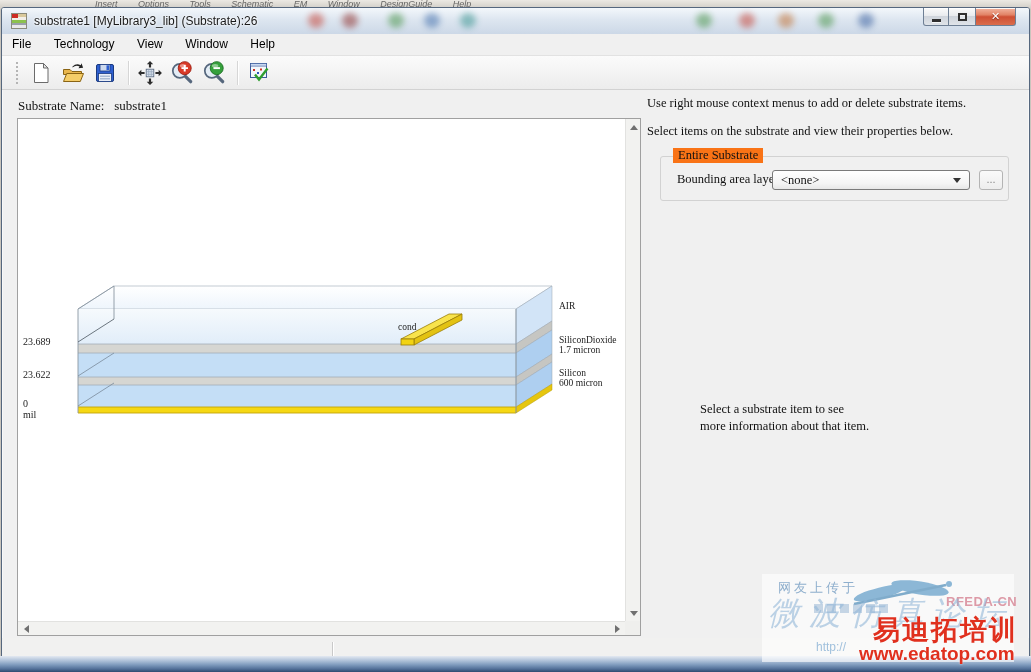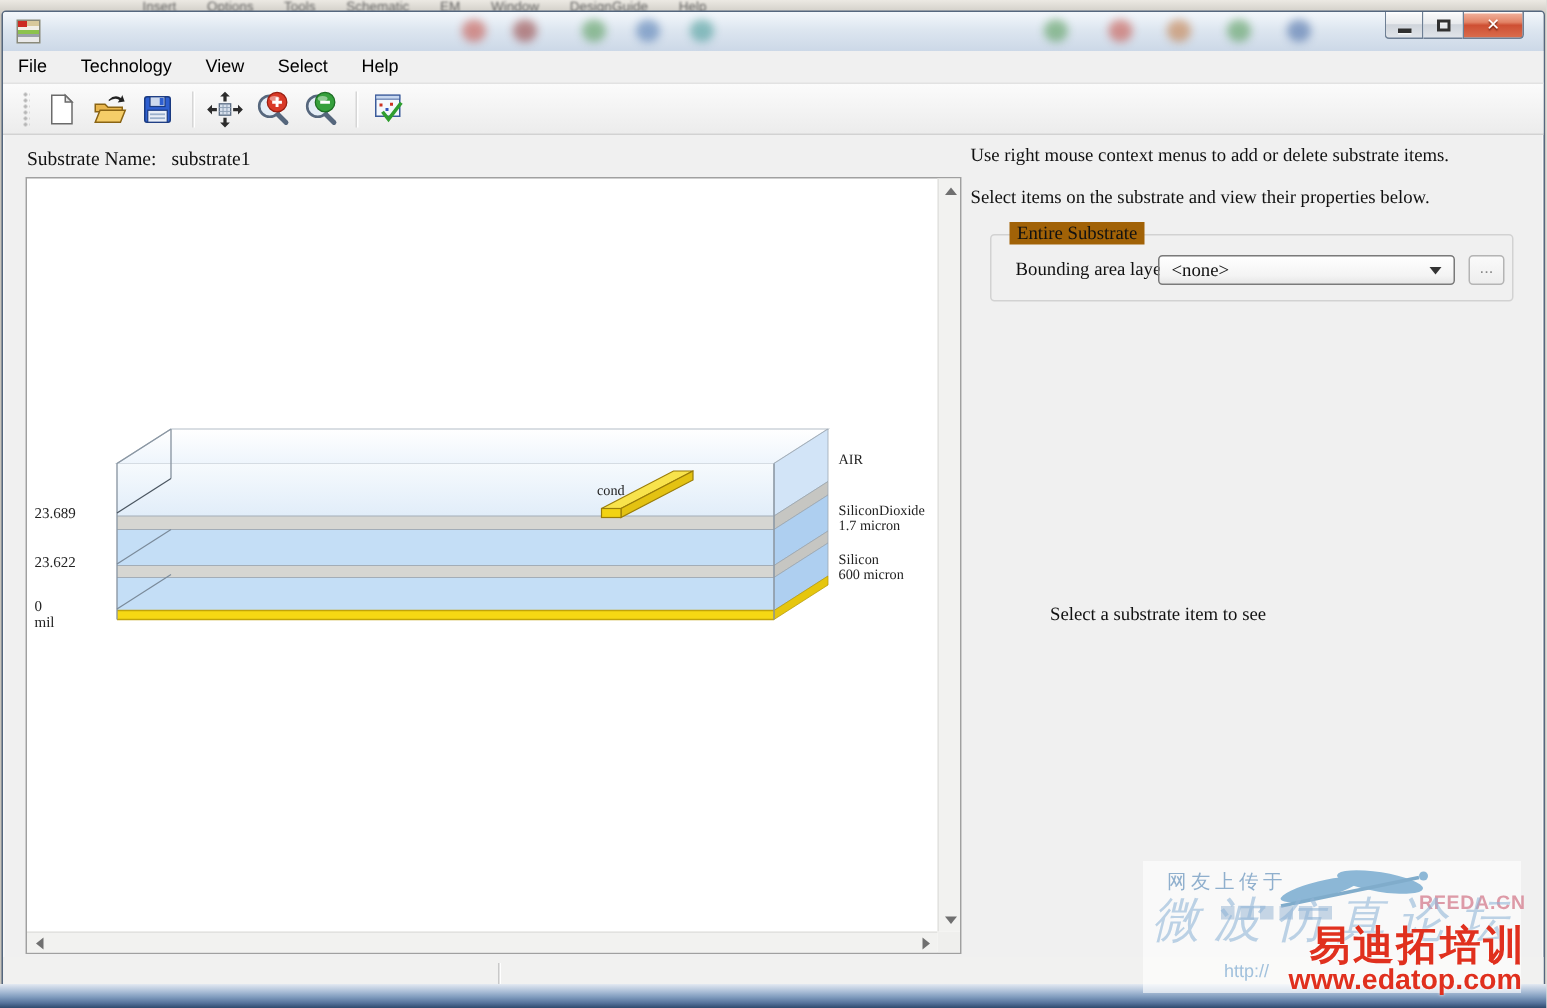--- a/index.html
+++ b/index.html
@@ -1,21 +1,21 @@
 <!DOCTYPE html>
 <html><head>
 <meta charset="utf-8">
 <style>
   html,body{margin:0;padding:0;}
   body{width:1031px;height:672px;position:relative;overflow:hidden;background:#c9c5bd;
        font-family:"Liberation Sans",sans-serif;}
 
   
   #bg-strip{position:absolute;left:0;top:0;width:1031px;height:9px;
-    background:linear-gradient(#ece9e3,#cfccc5);overflow:hidden;}
+    background:linear-gradient(#ece9e3,#cfccc5);overflow:hidden;font-style:italic;}
   #bg-strip span{display:block;padding-left:95px;font-size:9px;line-height:9px;
     color:rgba(70,70,70,.8);word-spacing:18px;filter:blur(.6px);white-space:nowrap;
     font-family:"Liberation Sans",sans-serif;}
 
   
   #app{position:absolute;left:1px;top:7px;width:1027px;height:653px;background:#f0f0f0;
     border:1px solid #55677e;border-radius:3px 3px 0 0;
     box-shadow:inset 0 0 0 1px rgba(255,255,255,.55);}
 
   .titlebar{position:absolute;left:0;top:0;right:0;height:26px;border-radius:2px 2px 0 0;
@@ -75,21 +75,21 @@
   .tri.left{border-top:4px solid transparent;border-bottom:4px solid transparent;border-right:5px solid #707070;}
   .tri.right{border-top:4px solid transparent;border-bottom:4px solid transparent;border-left:5px solid #707070;}
 
   
   .hint{position:absolute;font-family:"Liberation Serif",serif;font-size:12.5px;color:#111;white-space:nowrap;}
   #hint1{left:645px;top:88px;}
   #hint2{left:645px;top:116px;}
 
   .groupbox{position:absolute;left:658px;top:148px;width:349px;height:45px;
     border:1px solid #d2d2d2;border-radius:3px;box-sizing:border-box;}
-  .groupbox .legend{position:absolute;top:-9px;left:12px;background:#a16207;padding:0 5px;
+  .groupbox .legend{position:absolute;top:-9px;left:12px;background:#f97316;padding:0 5px;
     font-family:"Liberation Serif",serif;font-size:12.5px;color:#111;}
   .bound-label{position:absolute;left:16px;top:15px;font-family:"Liberation Serif",serif;
     font-size:12.5px;color:#111;}
   .combo{position:absolute;left:111px;top:13px;width:198px;height:20px;box-sizing:border-box;
     border:1px solid #7a7a7a;border-radius:3px;background:linear-gradient(#fff,#f4f4f4 70%,#e7e7e7);
     cursor:default;}
   .combo .val{position:absolute;left:8px;top:1px;line-height:17px;
     font-family:"Liberation Serif",serif;font-size:12.5px;color:#111;}
   .combo .arrow{position:absolute;right:8px;top:7px;width:0;height:0;
     border-left:4px solid transparent;border-right:4px solid transparent;border-top:5px solid #333;}
@@ -138,38 +138,39 @@
     <span class="blob" style="left:340px;background:#8a2420;"></span>
     <span class="blob" style="left:386px;background:#3f8f3f;"></span>
     <span class="blob" style="left:422px;background:#3a69a8;"></span>
     <span class="blob" style="left:458px;background:#2f8f8a;"></span>
     <span class="blob" style="left:694px;background:#3f8f3f;"></span>
     <span class="blob" style="left:737px;background:#c33a2c;"></span>
     <span class="blob" style="left:776px;background:#bf6a28;"></span>
     <span class="blob" style="left:816px;background:#3f8f3f;"></span>
     <span class="blob" style="left:856px;background:#2f589a;"></span>
     <span class="app-icon"></span>
+    <span class="title-text">substrate1 [MyLibrary3_lib] (Substrate):26</span>
     <div class="caption-buttons">
       <div class="cap-btn min">
           <span class="g-min"></span>
         </div>
       <div class="cap-btn max">
           <span class="g-max"></span>
         </div>
       <div class="cap-btn close">
           <span class="g-close">✕</span>
         </div>
     </div>
   </div>
 
   <div class="menubar">
     <span class="menu-item">File</span>
     <span class="menu-item">Technology</span>
     <span class="menu-item">View</span>
-    <span class="menu-item">Select</span>
+    <span class="menu-item">Window</span>
     <span class="menu-item">Help</span>
   </div>
 
   <div class="toolbar">
     <span class="tb-handle"></span>
     <span class="tb-btn">
       <svg width="24" height="24" viewBox="0 0 24 24">
         <path d="M5.5 2.5 h9 l4.5 4.5 v14.5 h-13.5 z" fill="#ffffff" stroke="#6b6b6b"></path>
         <path d="M14.5 2.5 v4.5 h4.5 z" fill="#e4e4e4" stroke="#6b6b6b"></path>
       </svg>
@@ -323,20 +324,21 @@
     <span class="bound-label">Bounding area layer:</span>
     <div class="combo">
       <span class="val">&lt;none&gt;</span>
       <span class="arrow"></span>
     </div>
     <div class="browse-btn">...</div>
   </div>
 
   <div class="empty-sel">
     <div>Select a substrate item to see</div>
+    <div>more information about that item.</div>
   </div>
 
   <div class="statusbar">
     <div class="divider"></div>
   </div>
 </div>
 
 <div id="bottom-edge"></div>
 
 <div id="watermark">

